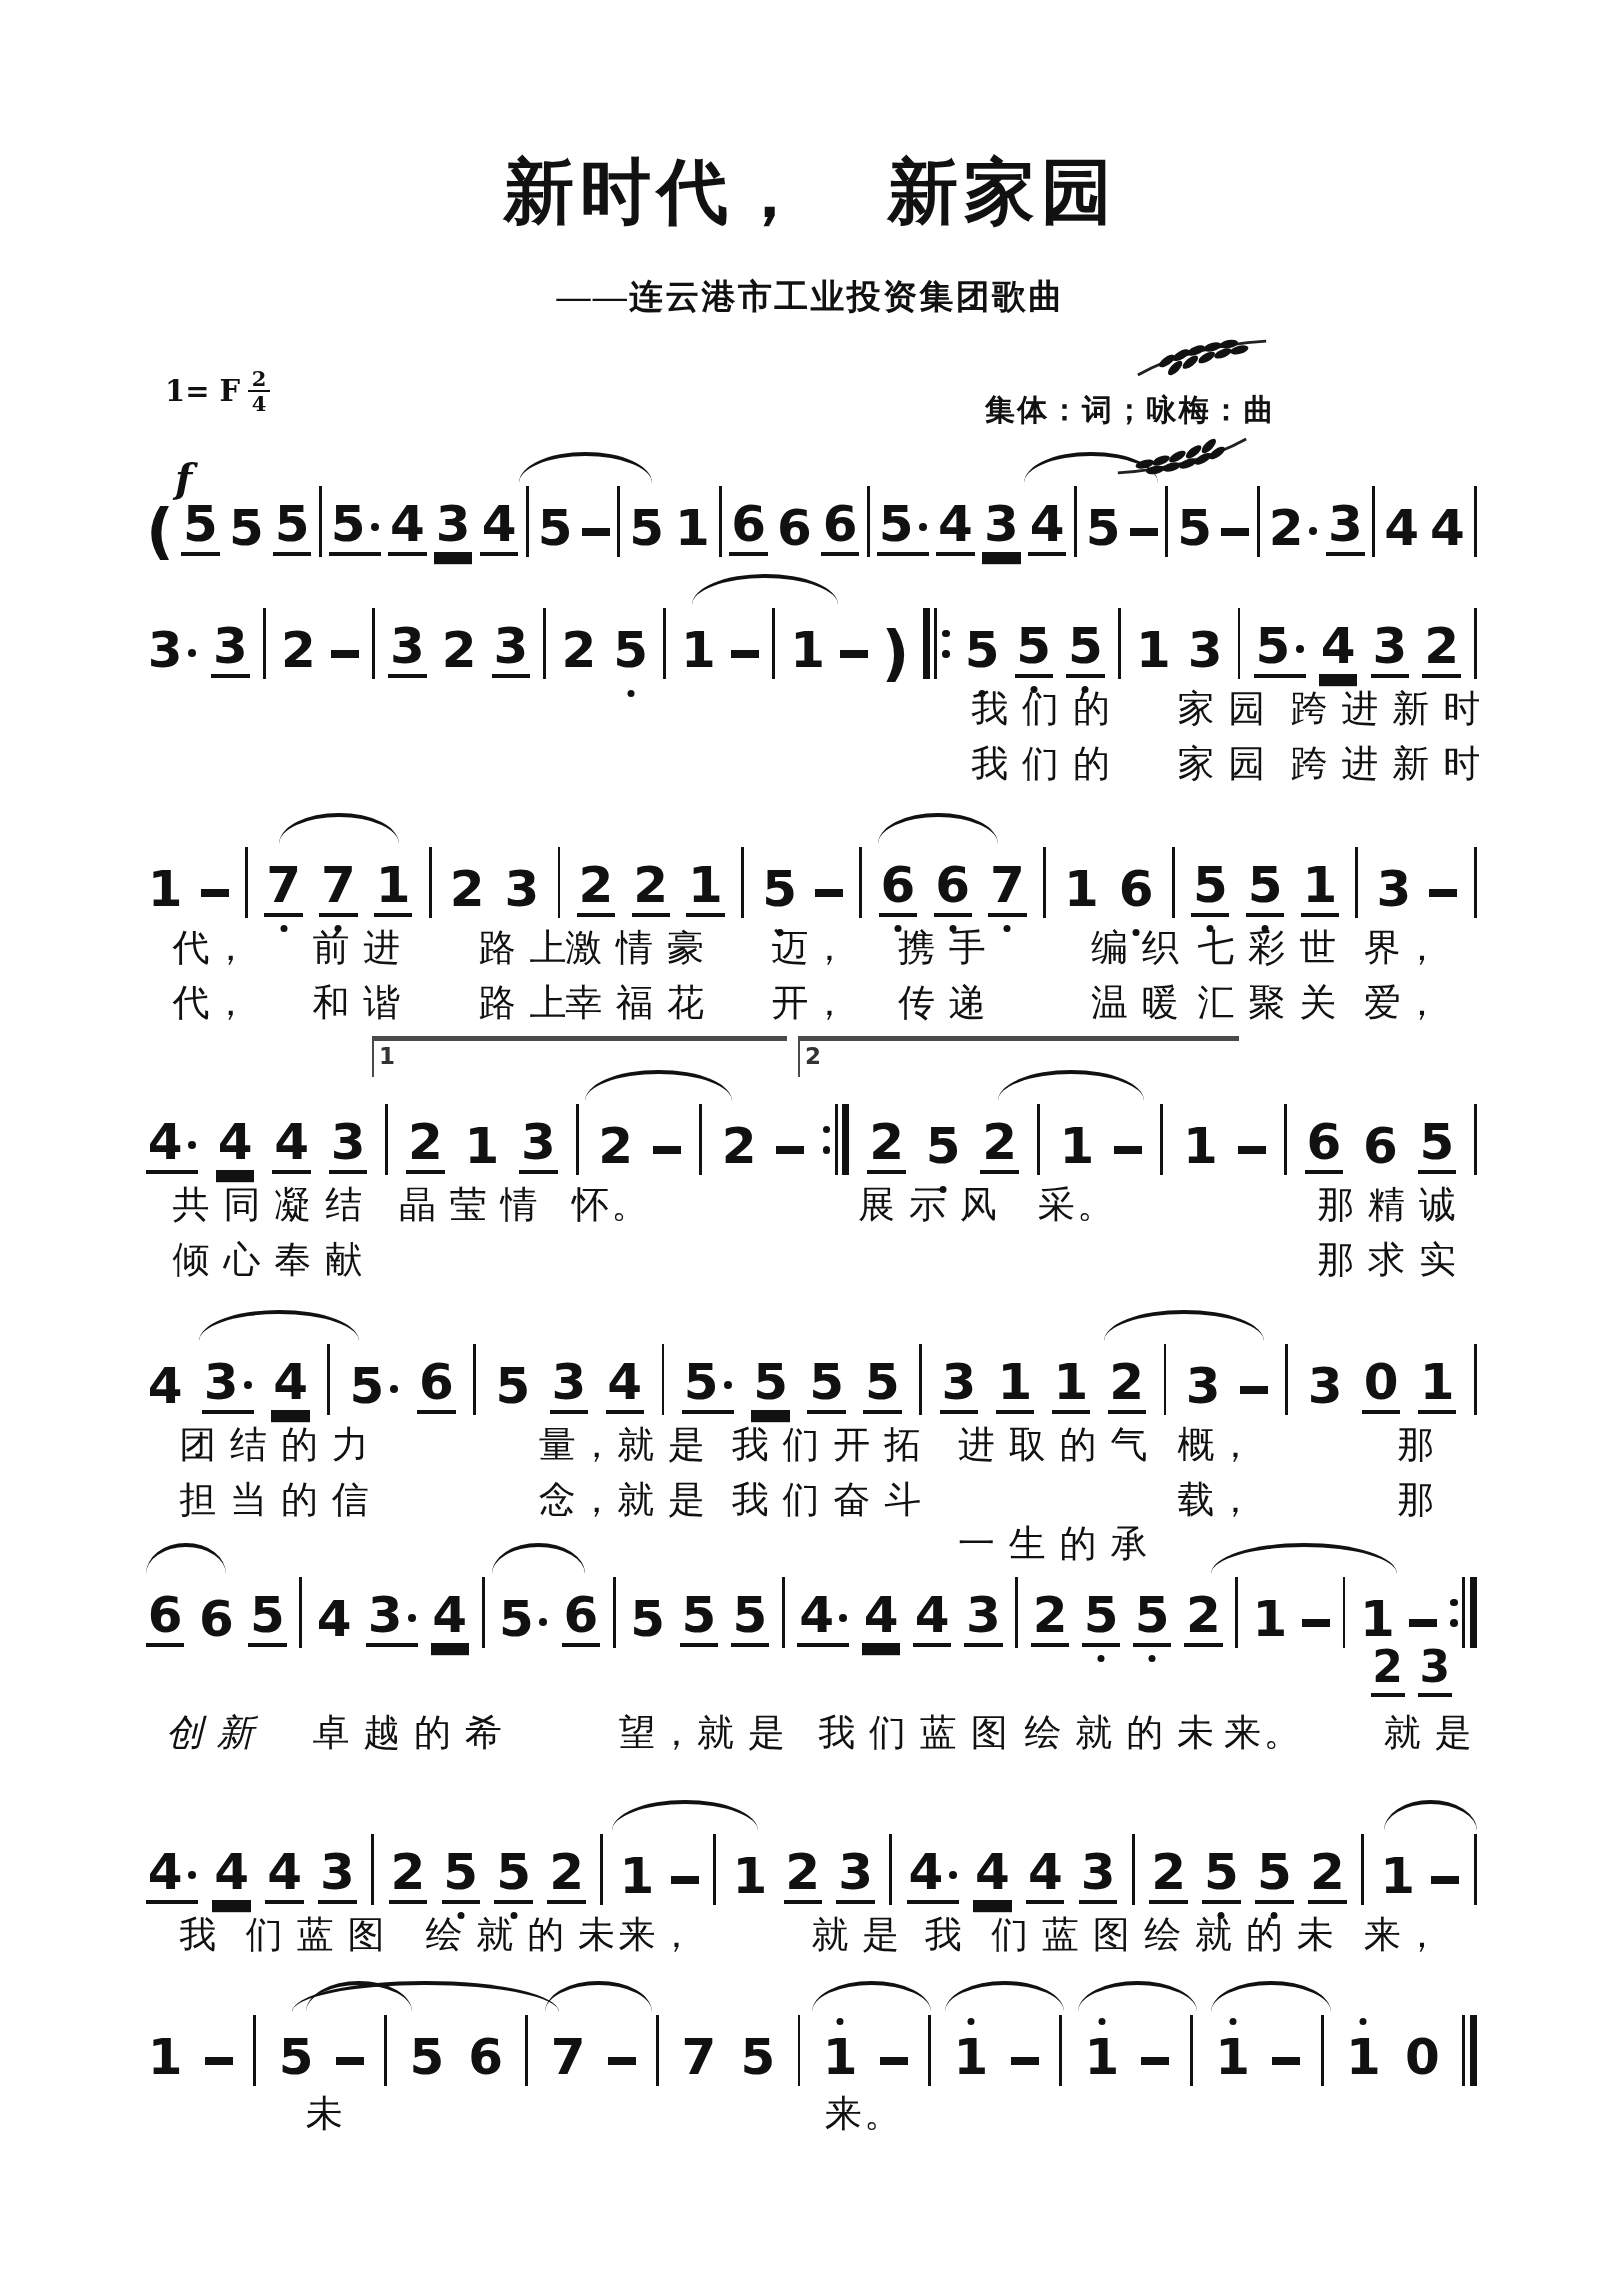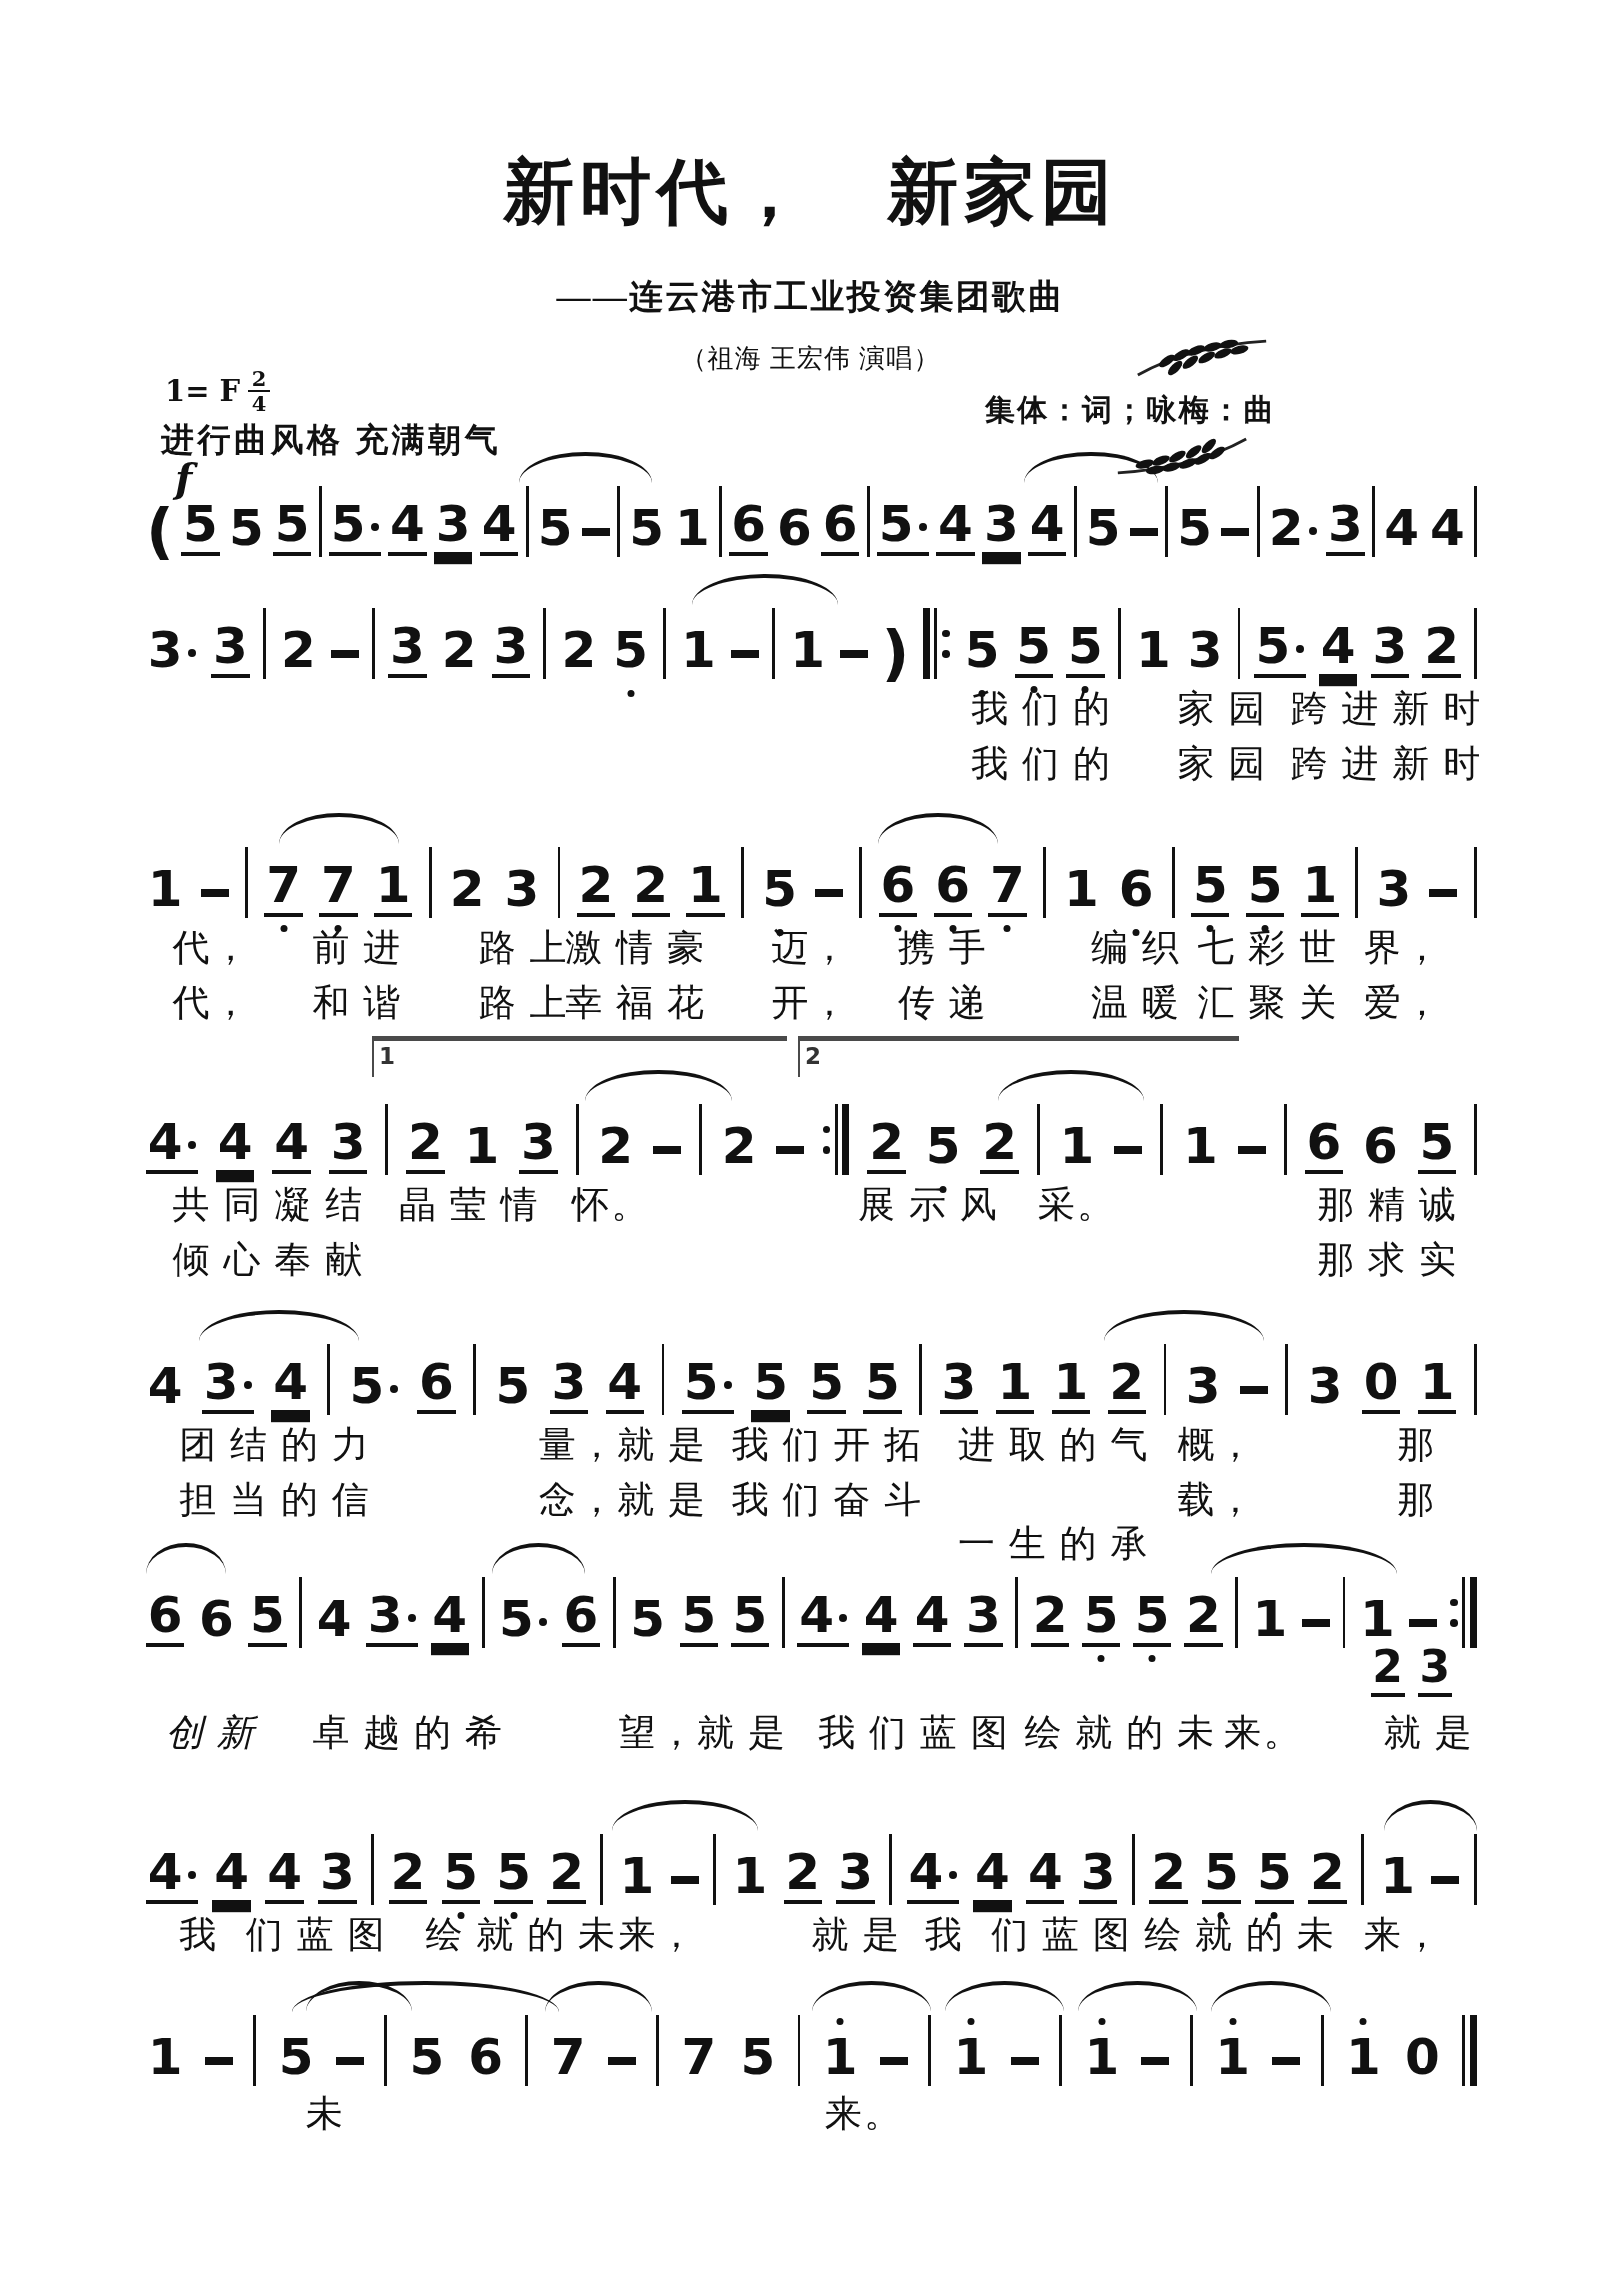--- a/index.html
+++ b/index.html
@@ -104,31 +104,29 @@
   .pickup{position:absolute;display:flex;gap:13px;}
   .pickup .tok .n{font-size:44px;}
 </style>
 </head>
 <body>
 
 <div class="page">
 
   <div class="title">新时代，　新家园</div>
   <div class="subtitle">——连云港市工业投资集团歌曲</div>
-  <div class="performers">（祖海 王宏伟 演唱）</div>
 
   <div class="keyrow">
     <span>1= F</span>
     <span class="frac">
       <span class="top">2</span>
       <span class="bot">4</span>
     </span>
   </div>
 
-  <div class="tempo">进行曲风格 充满朝气</div>
   <div class="dyn">f</div>
   <div class="credits">集体：词；咏梅：曲</div>
 
   <svg class="orn topo" viewBox="0 0 240 80">
     <path d="M10 70 Q100 20 230 12" stroke="#222" stroke-width="5" fill="none"></path>
     <g fill="#111">
       <ellipse cx="60" cy="46" rx="16" ry="7" transform="rotate(-35 60 46)"></ellipse>
       <ellipse cx="84" cy="36" rx="16" ry="7" transform="rotate(-30 84 36)"></ellipse>
       <ellipse cx="110" cy="28" rx="16" ry="7" transform="rotate(-22 110 28)"></ellipse>
       <ellipse cx="138" cy="22" rx="16" ry="7" transform="rotate(-15 138 22)"></ellipse>

